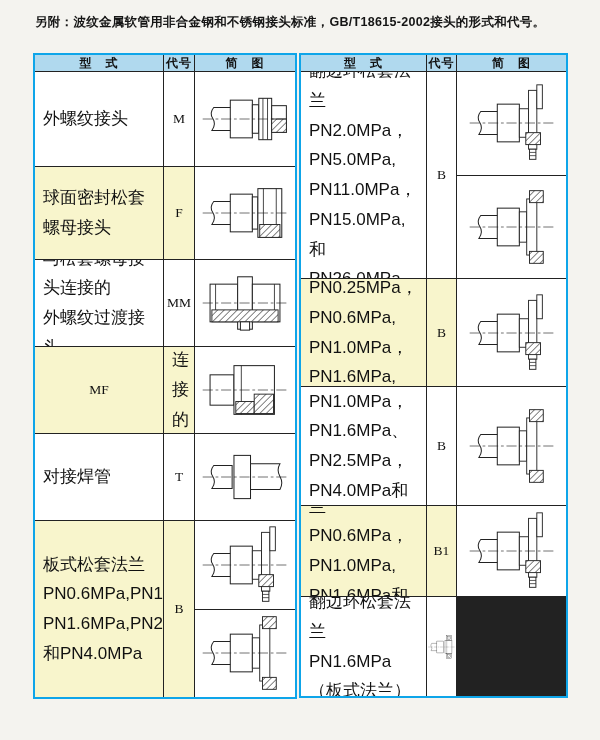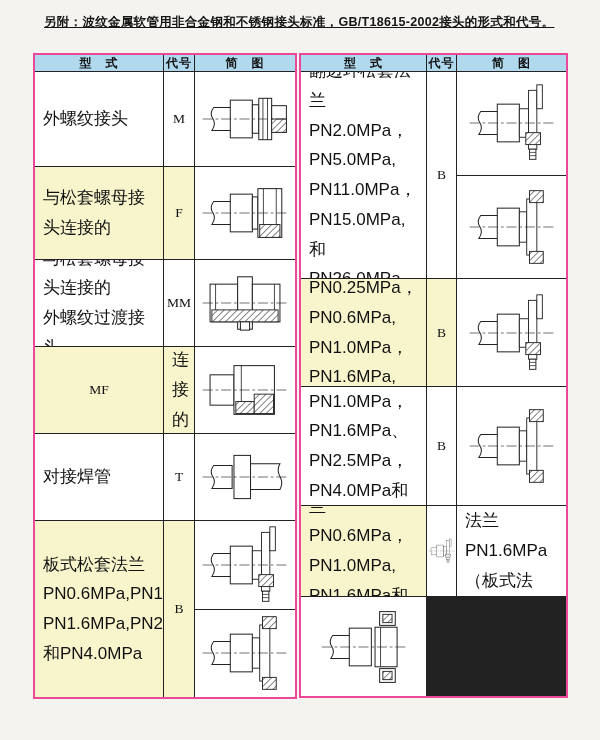--- a/index.html
+++ b/index.html
@@ -3,26 +3,26 @@
 <meta charset="utf-8">
 <style>
   html,body{margin:0;padding:0;}
   body{
     width:600px;height:740px;position:relative;
     background:#f4f3ef;
     font-family:"Liberation Sans", sans-serif;
     color:#111;
   }
   .page-title{
-    position:absolute;left:44px;top:14px;width:540px;
-    font-size:12.5px;font-weight:bold;letter-spacing:0.3px;color:#151515;text-decoration:underline;
+    position:absolute;left:35px;top:14px;width:540px;
+    font-size:12.5px;font-weight:bold;letter-spacing:0.3px;color:#151515;
   }
   .tbl{
     position:absolute;top:53px;
-    display:grid;gap:1px;background:#222;border:2px solid #ec4899;
+    display:grid;gap:1px;background:#222;border:2px solid #0ea5e9;
   }
   #ltbl{left:33px;grid-template-columns:128px 30px 100px;
         grid-template-rows:16px 94px 92px 86px 86px 86px 176px;}
   #rtbl{left:299px;grid-template-columns:125px 29px 109px;
         grid-template-rows:16px 206px 107px 118px 90px 99px;}
   .c{background:#fff;display:flex;align-items:center;overflow:hidden;}
   .hdr{background:#b0d9ee;justify-content:center;font-size:12px;font-weight:bold;letter-spacing:1px;}
   .type{padding:4px 4px 4px 8px;font-size:17px;line-height:1.75;white-space:pre-line;}
   .code{justify-content:center;font-family:"Liberation Serif", serif;font-size:13.5px;}
   .hl{background:#f8f5cc;}
@@ -88,21 +88,21 @@
       <rect x="58" y="28" width="7" height="31" class="w"></rect>
       <rect x="65" y="21" width="14" height="45" class="w"></rect>
       <line x1="69.5" y1="21" x2="69.5" y2="66"></line>
         <line x1="74.5" y1="21" x2="74.5" y2="66"></line>
       <rect x="79" y="29" width="16" height="29" class="w"></rect>
       <rect x="79" y="43.5" width="16" height="14.5" class="h"></rect>
       <use href="#cl"></use>
     </svg>
   </div>
 
-  <div class="c type hl">与松套螺母接头连接的</div>
+  <div class="c type hl">球面密封松套螺母接头</div>
   <div class="c code hl">F</div>
   <div class="c img">
     <svg class="dg" viewBox="0 0 100 87">
       <use href="#pipe"></use>
         <use href="#ferr"></use>
       <rect x="58" y="26" width="6" height="35" class="w"></rect>
       <rect x="64" y="17" width="26" height="53" class="w"></rect>
       <line x1="70" y1="17" x2="70" y2="70"></line>
         <line x1="84" y1="17" x2="84" y2="70"></line>
       <rect x="66" y="56" width="22" height="14" class="h"></rect>
@@ -231,20 +231,21 @@
       <use href="#pipe"></use>
         <use href="#ferr"></use>
         <use href="#flgB"></use>
         <use href="#cl"></use>
     </svg>
   </div>
 
   <div class="c type hl">翻边环松套法兰
 PN0.6MPa，PN1.0MPa,
 PN1.6MPa和PN2.0MPa,</div>
+  <div class="c code hl">B1</div>
   <div class="c img">
     <svg class="dg" viewBox="0 0 100 87">
       <use href="#pipe"></use>
         <use href="#ferr"></use>
         <use href="#flgA"></use>
         <use href="#cl"></use>
     </svg>
   </div>
 
   <div class="c type">翻边环松套法兰

